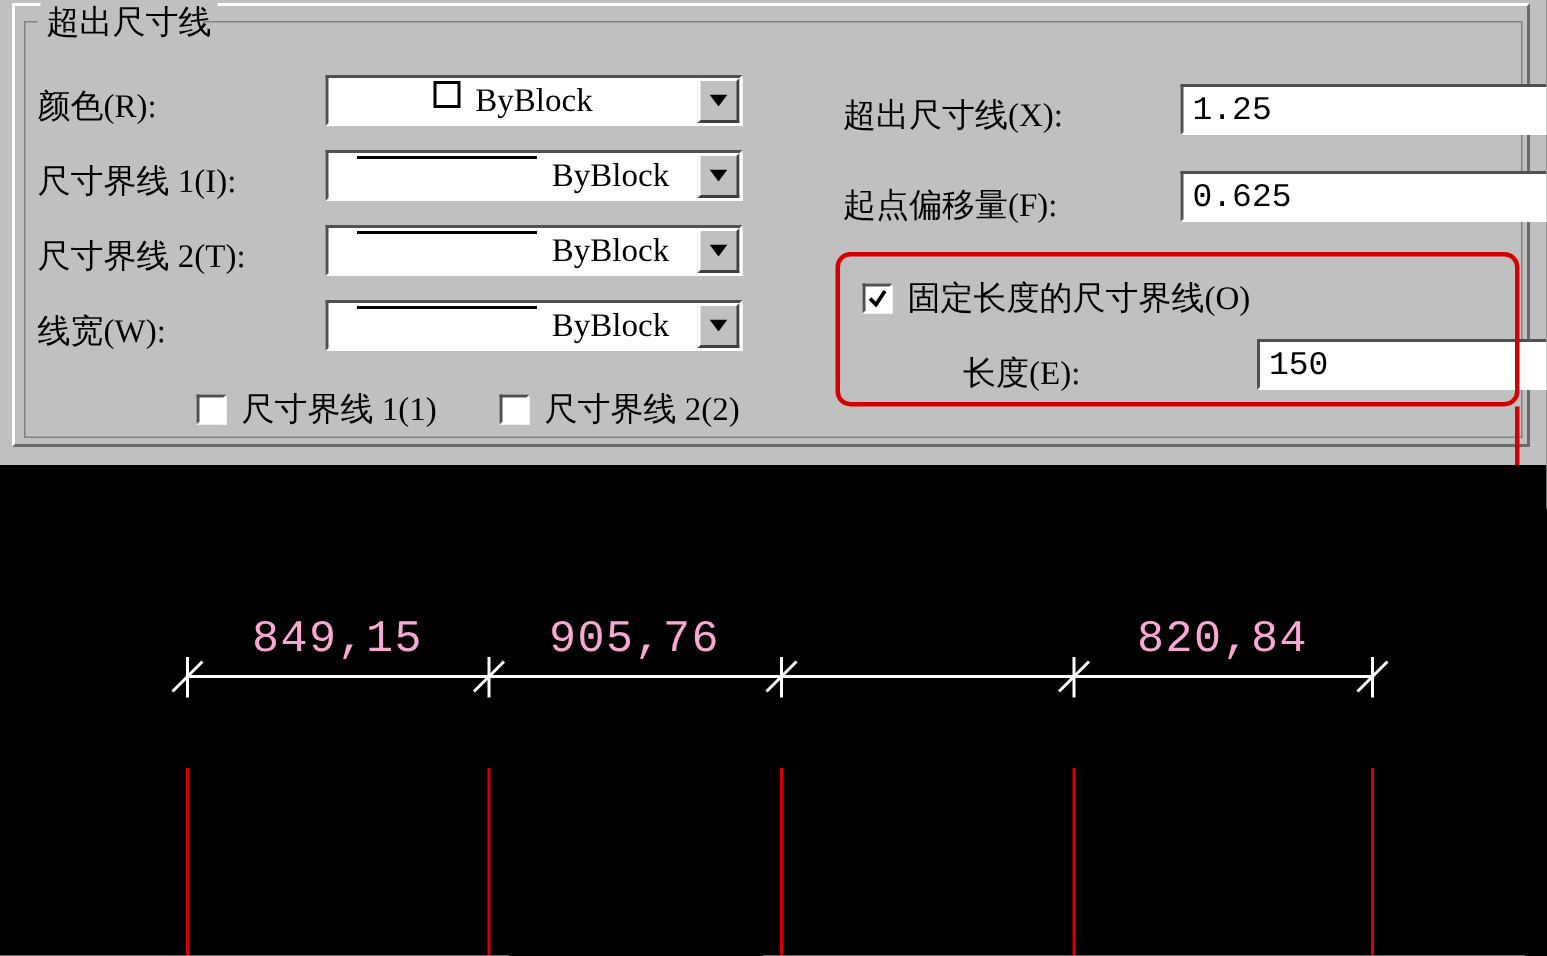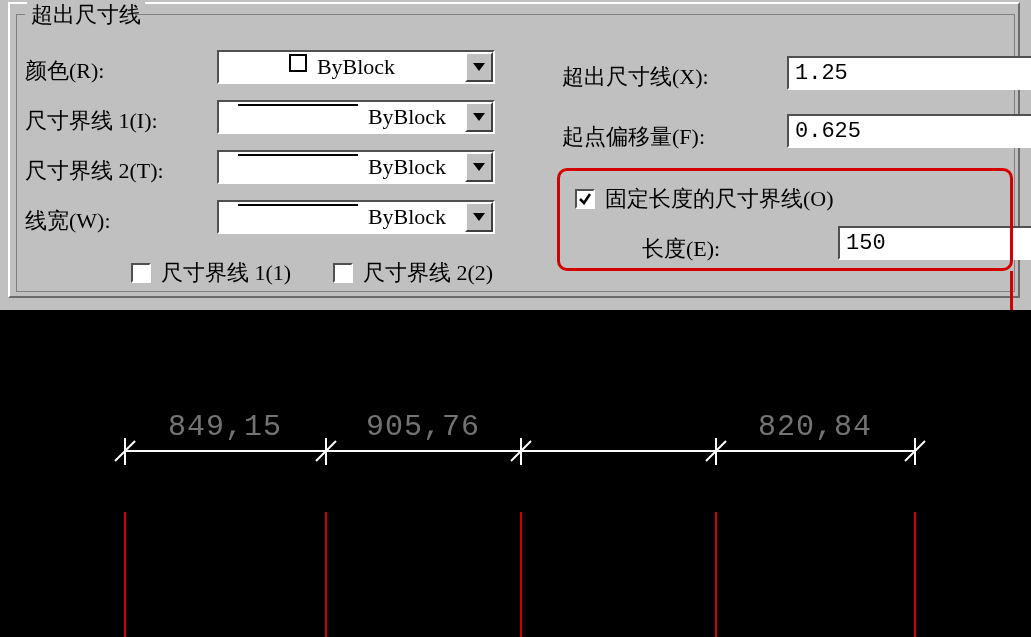--- a/index.html
+++ b/index.html
@@ -163,21 +163,21 @@
   
   .viewport {
     position: absolute;
     left: 0; top: 310px;
     width: 1031px; height: 327px;
     background: #000;
     overflow: hidden;
   }
   .dim-value {
     position: absolute;
-    color: #737373;
+    color: #f9a8d4;
     font-family: "Courier New", monospace;
     font-size: 30px;
     letter-spacing: 1px;
     transform: translateX(-50%);
   }
   
   .watermark {
     position: absolute;
     right: 12px; top: 6px;
     color: #e4e4e4;

